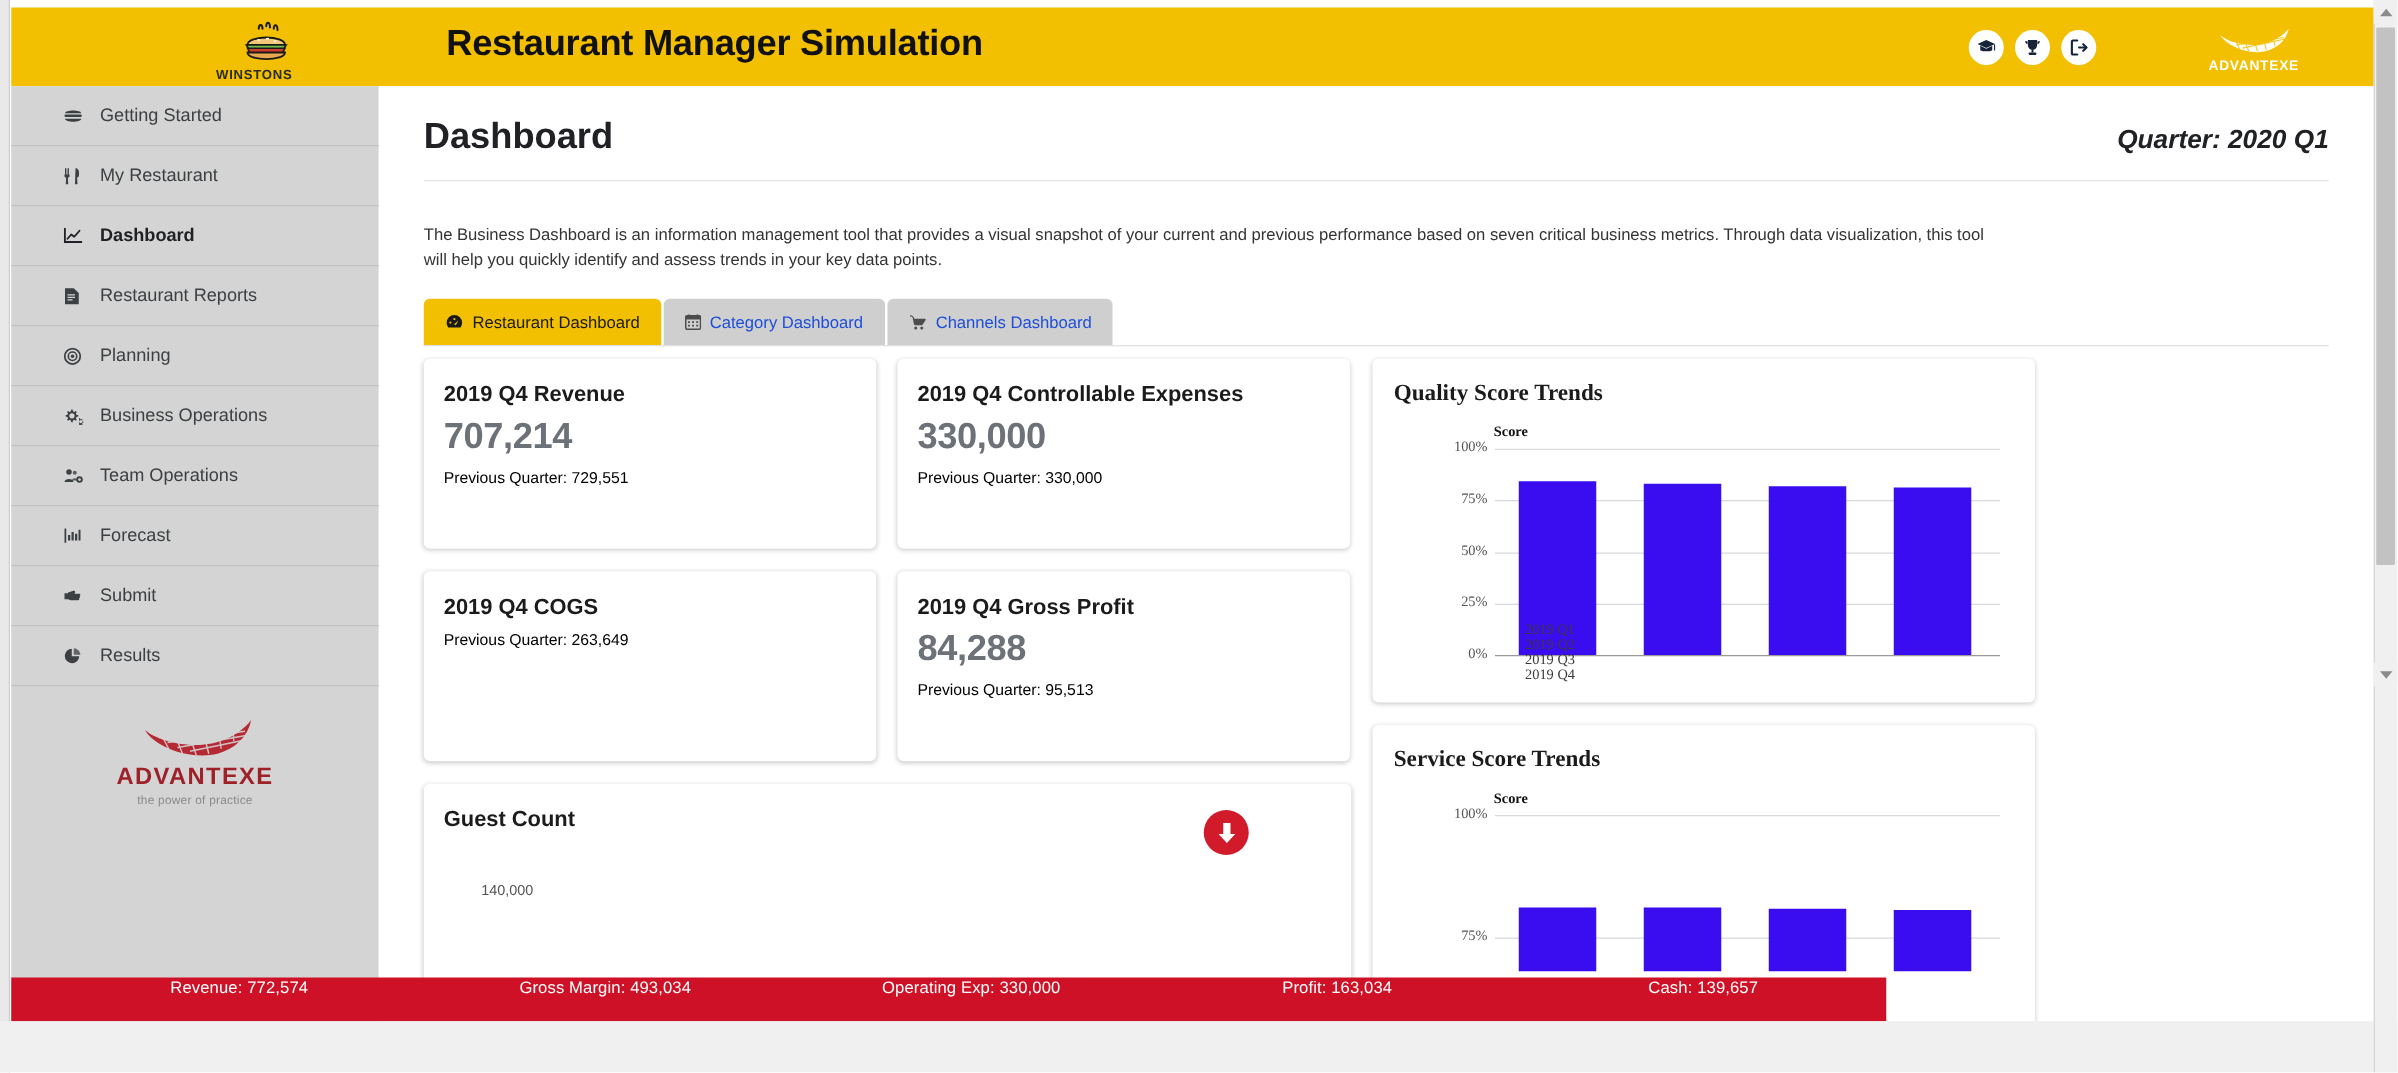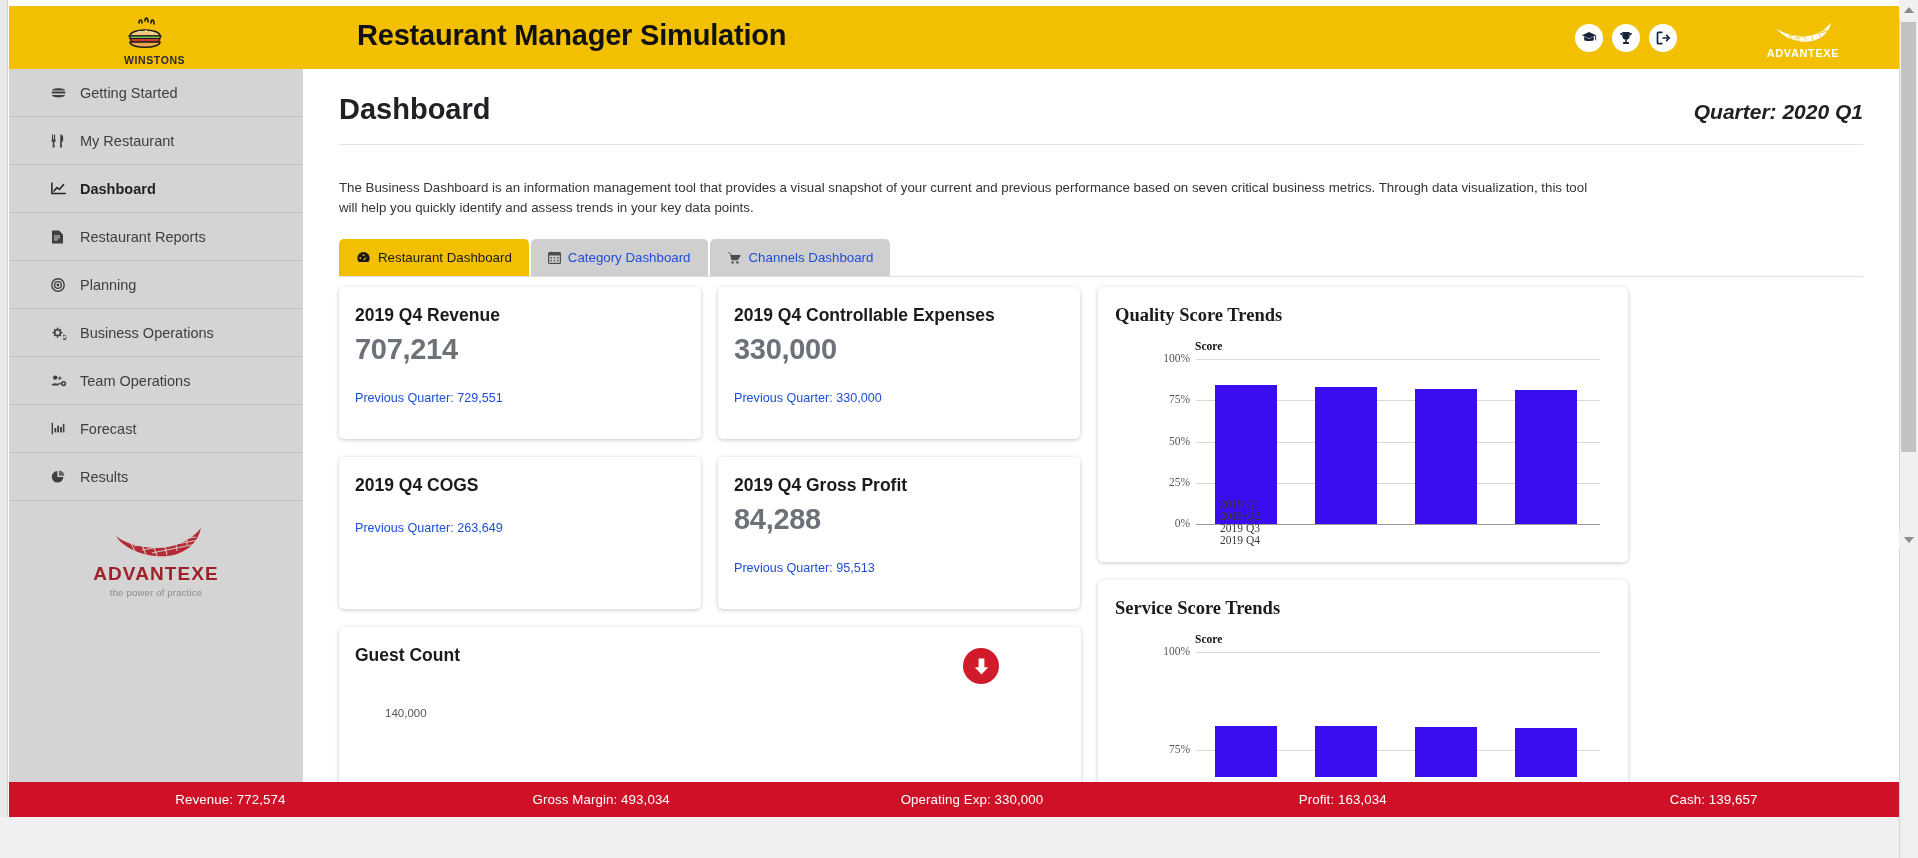--- a/index.html
+++ b/index.html
@@ -47,21 +47,21 @@
 
   
   .topbar {
     position: absolute; left: 9px; top: 6px; width: 1890px; height: 63px;
     background: #f2c000;
     display: flex; align-items: center;
   }
   .brand-logo {
     position: absolute; left: 115px; top: 6px;
     width: 110px; height: 58px;
-    display: flex; flex-direction: column; align-items: flex-start; justify-content: center;
+    display: flex; flex-direction: column; align-items: flex-end; justify-content: center;
   }
   .burger { width: 42px; height: 36px; position: relative; }
   .burger svg { display: block; }
   .brand-name {
     font-size: 10.5px; font-weight: 700; letter-spacing: .6px;
     color: #2b2b2b; margin-top: 1px;
   }
   .app-title {
     position: absolute; left: 348px; top: 13px;
     font-size: 29px; font-weight: 700; color: #111111;
@@ -150,21 +150,21 @@
   .card {
     background: #ffffff; border-radius: 5px;
     box-shadow: 0 1px 4px rgba(0,0,0,.22);
   }
   .kpi-card { width: 362px; height: 152px; padding: 18px 16px 0 16px; }
   .kpi-title { font-size: 17.5px; font-weight: 600; color: #1b1b1b; }
   .kpi-value {
     font-size: 29px; font-weight: 700; color: #6d7278; margin-top: 7px;
     letter-spacing: -.3px;
   }
-  .kpi-prev { font-size: 12.6px; color: #1d4ed8; margin-top: 25px; }
+  .kpi-prev { font-size: 12.6px; color: #000000; margin-top: 9px; }
 
   .guest-card { width: 742px; height: 160px; padding: 18px 22px 0 16px; position: relative; }
   .guest-title { font-size: 17.5px; font-weight: 600; color: #1b1b1b; }
   .arrow-badge {
     position: absolute; right: 82px; top: 21px;
     width: 36px; height: 36px; border-radius: 50%;
     background: #d11a2a; display: flex; align-items: center; justify-content: center;
   }
   .guest-axis-label {
     position: absolute; left: 46px; top: 80px;
@@ -201,23 +201,23 @@
   .bar-wrap { width: 22%; display: flex; flex-direction: column; align-items: center; height: 100%; justify-content: flex-end; }
   .bar { width: 62px; }
   .xlabels {
     position: absolute; left: 46px; right: 4px; bottom: -22px;
     display: flex; justify-content: space-around; flex-direction: column;
   }
   .xlabel { width: 22%; text-align: center; font-size: 11.5px; color: #3a3a3a; }
 
   
   .statusbar {
-    position: absolute; left: 9px; bottom: 41px; width: 1890px; height: 35px;
+    position: absolute; left: 9px; bottom: 41px; width: 1500px; height: 35px;
     background: #ce1126; color: #ffffff;
-    display: flex; align-items: center; padding-left: 36px;
+    display: flex;  padding-left: 36px;
   }
   .status-item {
     flex: 1; text-align: center; font-size: 13.3px; letter-spacing: .1px;
   }
 </style>
 </head>
 <body>
 
 <div id="app">
 
@@ -381,20 +381,29 @@
           <rect x="0.6" y="0.8" width="1.4" height="11.4" rx="0.3"></rect>
           <rect x="3.4" y="6" width="1.8" height="4.4"></rect>
           <rect x="6.2" y="3.6" width="1.8" height="6.8"></rect>
           <rect x="9" y="5" width="1.8" height="5.4"></rect>
           <rect x="11.8" y="1.8" width="1.6" height="8.6"></rect>
         </svg>
       </span>
       <span>Forecast</span>
     </div>
 
+    <div class="nav-item">
+      <span class="nav-ico">
+        <svg width="15" height="13" viewBox="0 0 15 13" fill="#3c4043">
+          <path d="M0.6 4.6 H3.4 V9.4 H0.6 Z"></path>
+          <path d="M3.4 4 C5.4 3.6 6.6 2.6 8 2.6 C9.6 2.6 9.2 4.4 8.4 5 L12.4 5 C13.6 5 13.6 6.6 12.6 6.8 C13.4 7.2 13.2 8.4 12.2 8.6 C12.8 9.2 12.4 10.2 11.4 10.2 L6.6 10.2 C5 10.2 4.4 9.8 3.4 9.4 Z"></path>
+        </svg>
+      </span>
+      <span>Submit</span>
+    </div>
 
     <div class="nav-item">
       <span class="nav-ico">
         <svg width="14" height="14" viewBox="0 0 14 14" fill="#3c4043">
           <path d="M6.4 1 A5.8 5.8 0 1 0 12.4 7 H6.4 Z"></path>
           <path d="M8 0.6 A5.8 5.8 0 0 1 13.4 5.8 H8 Z" opacity="0.75"></path>
         </svg>
       </span>
       <span>Results</span>
     </div>

